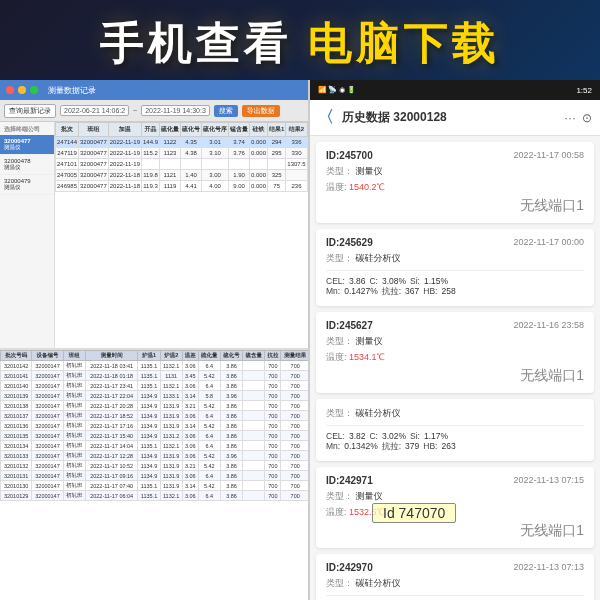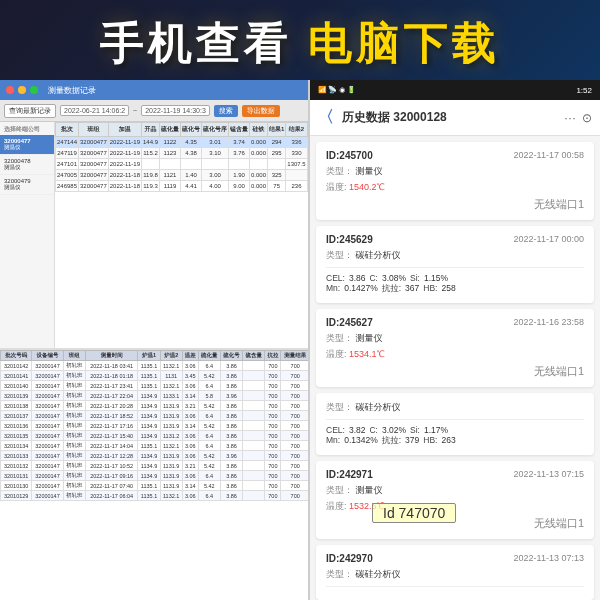--- a/index.html
+++ b/index.html
@@ -316,21 +316,21 @@
     .card-temp-row {
       font-size: 9px;
       color: #333;
       margin-bottom: 3px;
     }
     .card-temp-label {
       color: #888;
       text-align: center;
     }
     .card-port-row {
-      font-size: 11px;
+      font-size: 14px;
       color: #888;
       text-align: right;
     }
     .card-detail-row {
       display: flex;
       flex-wrap: wrap;
       gap: 4px;
       font-size: 8.5px;
       color: #444;
     }

